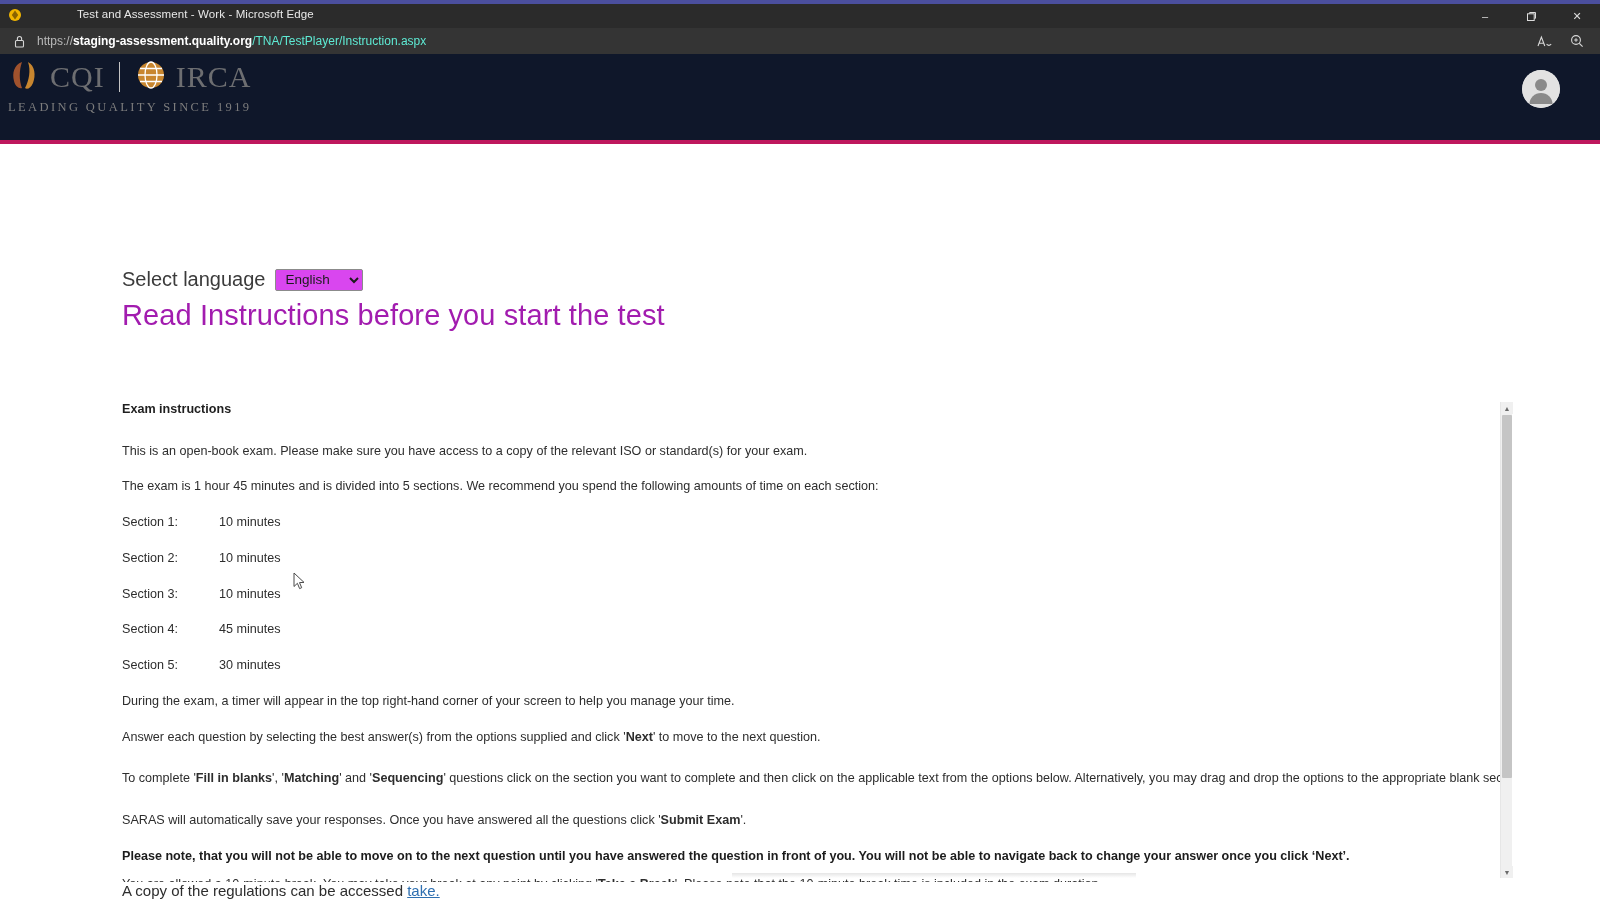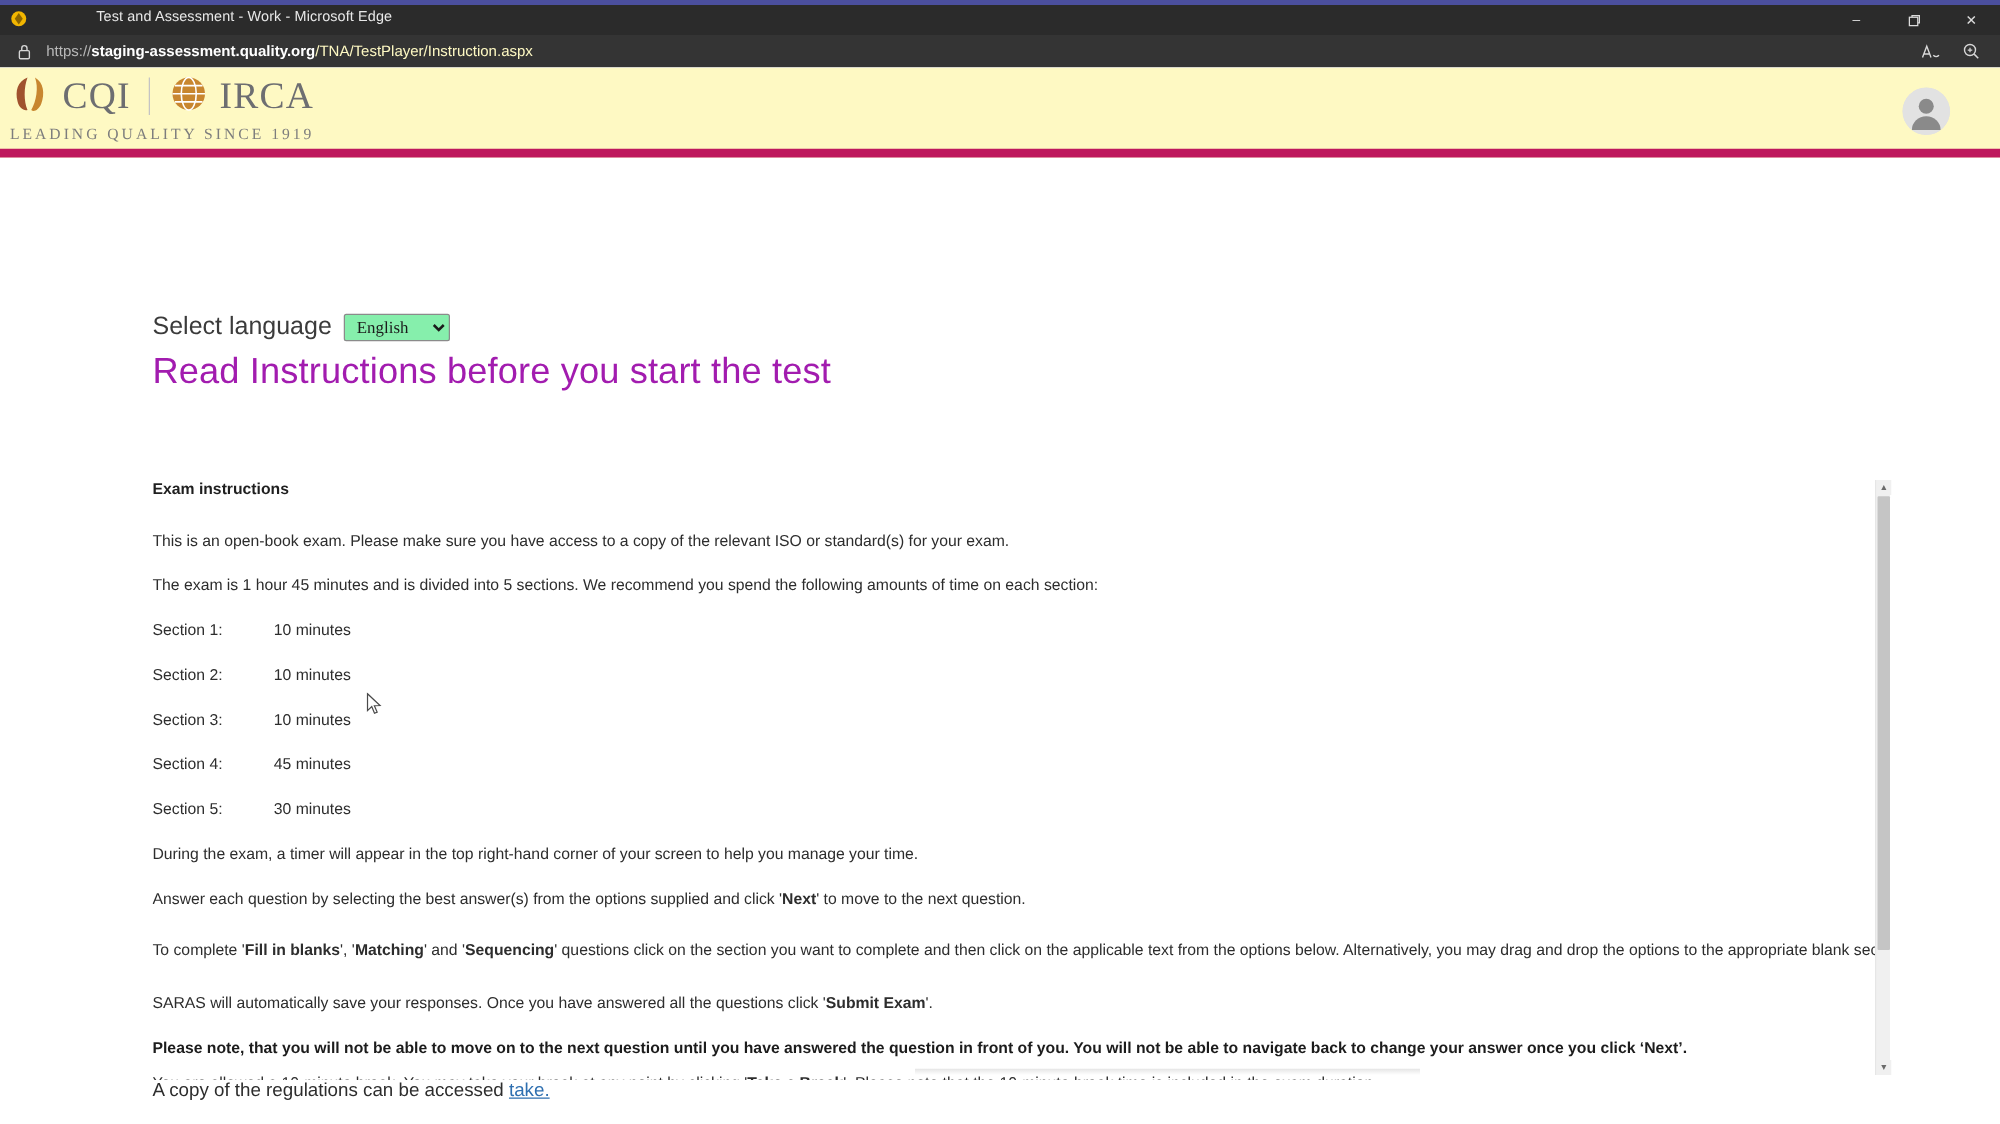--- a/index.html
+++ b/index.html
@@ -39,36 +39,36 @@
   }
 
   .addressbar {
     position: absolute; left: 0; top: 28px; width: 1600px; height: 26px;
     background: #343434; display: flex; align-items: center;
   }
   .lock-icon { margin-left: 14px; margin-right: 12px; flex: 0 0 auto; display:flex; }
   .url { font-size: 12px; white-space: nowrap; font-family: "Liberation Sans", sans-serif; }
   .url .u-proto { color: #b9b9b9; }
   .url .u-host  { color: #ffffff; font-weight: bold; }
-  .url .u-path  { color: #fef9c3; }
+  .url .u-path  { color: #5eead4; }
   .addr-right {
     position: absolute; right: 8px; top: 0; height: 26px;
     display: flex; align-items: center; gap: 18px; padding-right: 8px;
   }
   .addr-ico { color: #d8d8d8; font-size: 13px; display:flex; }
 
   
   .page {
     position: absolute; left: 0; top: 54px; width: 1600px; height: 845px;
     background: #ffffff; overflow: hidden;
   }
 
   .site-header {
-    position: relative; width: 1600px; height: 72px;
-    background: #fef9c3; border-bottom: 7px solid #be185d;
+    position: relative; width: 1600px; height: 90px;
+    background: #0f172a; border-bottom: 4px solid #be185d;
   }
   .logo { position: absolute; left: 8px; top: 6px; }
   .logo-row { display: flex; align-items: center; height: 34px; }
   .logo-cqi {
     font-family: "Liberation Serif", serif; font-size: 30px;
     color: #6d6e71; letter-spacing: 1px; line-height: 1;
   }
   .logo-divider {
     width: 1px; height: 30px; background: #c4c4c4; margin: 0 14px;
   }
@@ -88,22 +88,22 @@
   }
 
   .content { position: relative; width: 1600px; }
 
   .lang-row {
     position: absolute; left: 122px; top: 124px;
     display: flex; align-items: center; gap: 10px;
   }
   .lang-label { font-size: 20px; color: #3b3b3b; text-align: right; }
   .lang-select {
-    font-family: Liberation Serif, serif; font-size: 13.5px;
-    color: #1b1b1b; background: #86efac;
+    font-family: Liberation Sans, sans-serif; font-size: 13.5px;
+    color: #1b1b1b; background: #d946ef;
     border: 1px solid #8b8b8b; border-radius: 2px;
     padding: 1px 16px 2px 5px; height: 22px;
   }
 
   .page-title {
     position: absolute; left: 122px; top: 155px;
     font-size: 29px; font-weight: normal; color: #a21caf;
     letter-spacing: .1px;
   }
 

